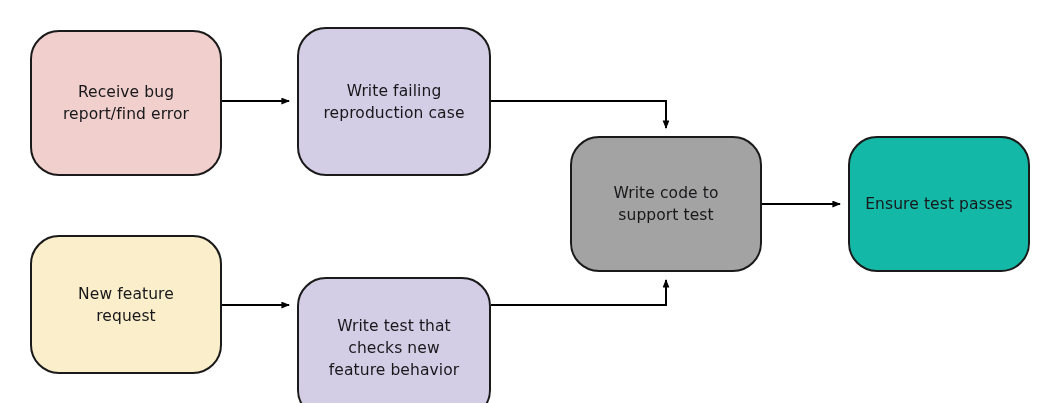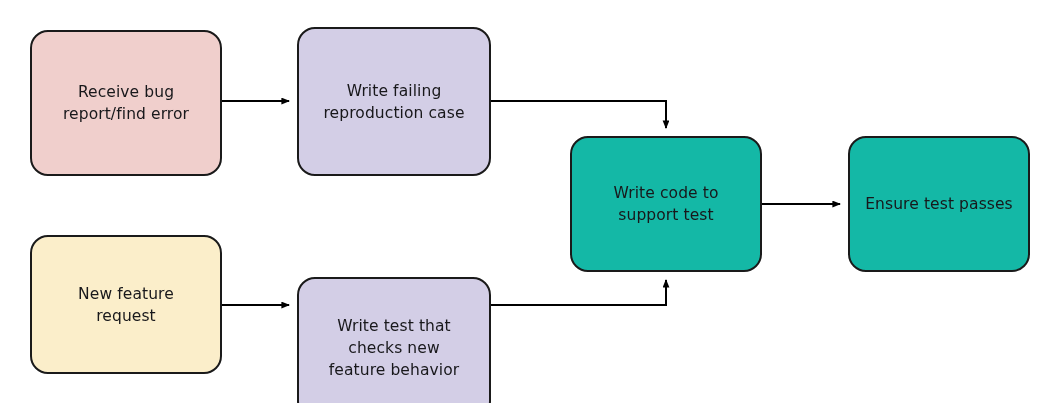--- a/index.html
+++ b/index.html
@@ -25,21 +25,21 @@
     left: 0;
     top: 0;
     width: 1056px;
     height: 403px;
     pointer-events: none;
   }
   .node {
     position: absolute;
     box-sizing: border-box;
     border: 2px solid #7f1d1d;
-    border-radius: 18px;
+    border-radius: 29px;
     display: flex;
     align-items: center;
     justify-content: center;
     text-align: center;
     color: #18181b;
     font-size: 15.5px;
     line-height: 1.42;
     letter-spacing: 0.1px;
     padding: 16px 10px;
     z-index: 2;
@@ -86,21 +86,21 @@
     <span class="node-label">Write failing
 reproduction case</span>
   </div>
 
   <div class="node" id="node-write-test-checks-new-feature" style="left: 297px; top: 233px; width: 194px; height: 142px; background: rgb(211, 206, 230); border-color: rgb(26, 26, 26); margin-top: 44px;">
     <span class="node-label">Write test that
 checks new
 feature behavior</span>
   </div>
 
-  <div class="node" id="node-write-code-to-support-test" style="left: 570px; top: 136px; width: 192px; height: 136px; background: #14b8a6; border-color: rgb(26, 26, 26);">
+  <div class="node" id="node-write-code-to-support-test" style="left: 570px; top: 136px; width: 192px; height: 136px; background: #a3a3a3; border-color: rgb(26, 26, 26);">
     <span class="node-label">Write code to
 support test</span>
   </div>
 
   <div class="node" id="node-ensure-test-passes" style="left: 848px; top: 136px; width: 182px; height: 136px; background: #14b8a6; border-color: rgb(26, 26, 26);">
     <span class="node-label">Ensure test passes</span>
   </div>
 
 </div>
 

